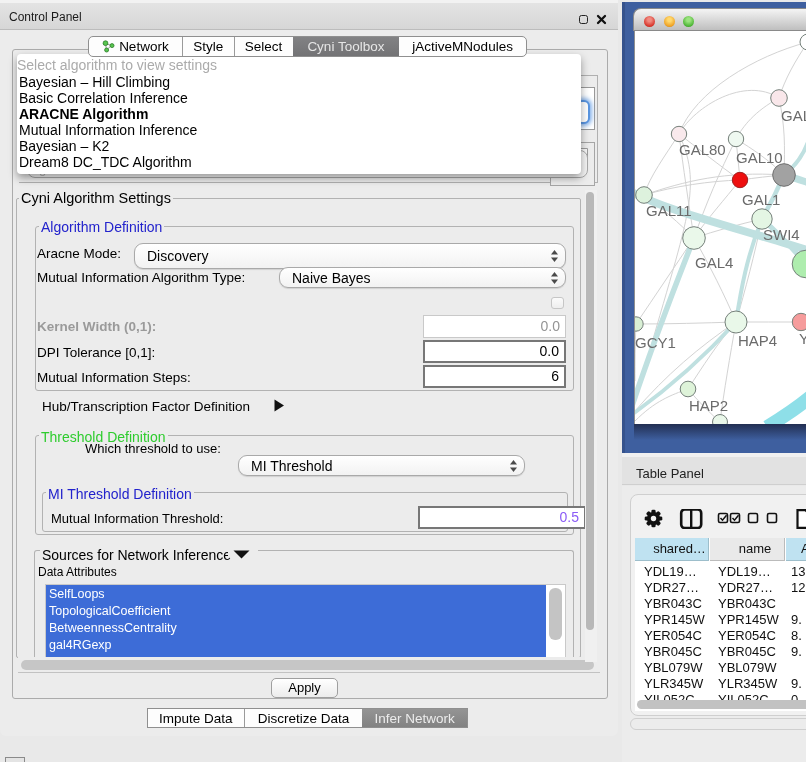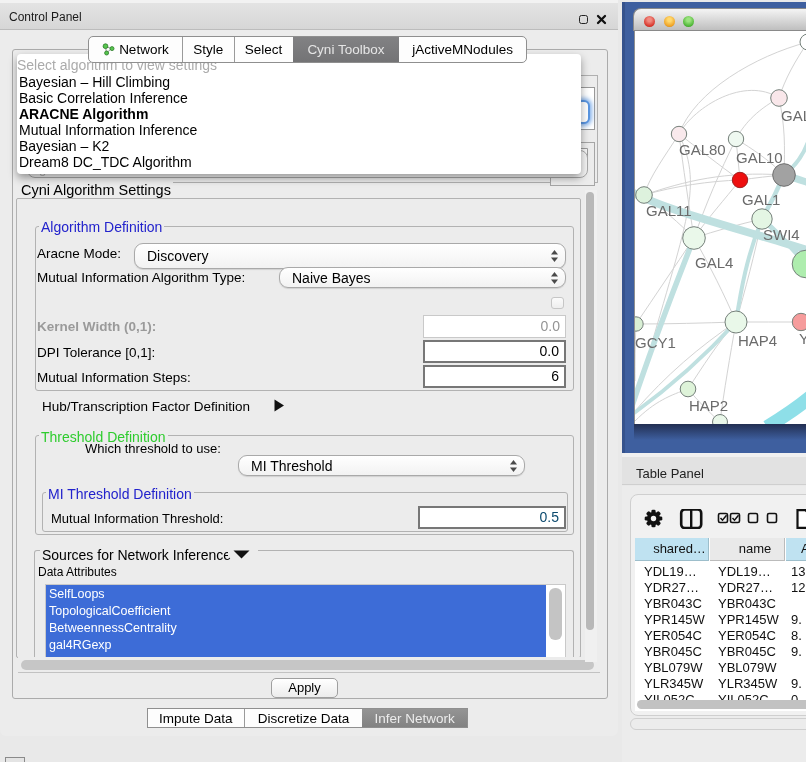--- a/index.html
+++ b/index.html
@@ -39,39 +39,39 @@
   <div class="abs" style="left:575px;top:75px;width:23px;height:108px;border-top:1px solid #b0b0b0;border-right:1px solid #b0b0b0;border-bottom:1px solid #b0b0b0;"></div>
   <div class="abs" style="left:19px;top:182px;width:579px;height:1px;background:#b0b0b0;"></div>
   <div class="abs" style="left:556px;top:87px;width:39px;height:43px;border:1px solid #999;background:#fff;"></div>
   <div class="abs" style="left:576px;top:100px;width:14px;height:24px;background:#fff;border:2px solid #5a95e0;border-radius:6px;box-shadow:0 0 4px 2px rgba(105,160,230,0.8);"></div>
   <div class="abs" style="left:550px;top:142px;width:45px;height:44px;border:1px solid #a5a5a5;background:#ececec;"></div>
   <div class="abs" style="left:556px;top:148px;width:32px;height:27px;border:1px solid #9c9c9c;border-radius:0 0 7px 0;background:#f7f7f7;"></div>
 
   <div class="abs" style="left:27px;top:150px;width:561px;height:28px;background:#f5f5f5;border:1px solid #a8a8a8;border-radius:8px;"></div>
   <div class="abs" style="left:39px;top:161px;font-size:13px;color:#b4b4b4;">galFiltered.sif default node</div>
 
-  <div class="seg" style="left:88px;top:36px;width:439px;height:27px;">
+  <div class="seg" style="left:88px;top:36px;width:439px;height:21px;">
     <div style="width:93px;">
       <svg width="13" height="13" viewBox="0 0 13 13" style="margin-right:4px;">
         <path d="M3.5 3.5 L9.5 5.5 M3.5 3.5 L4.5 10 M9.5 5.5 L4.5 10" stroke="#9a9a9a" stroke-width="1"></path>
         <circle cx="3.5" cy="3.2" r="2.4" fill="#57c54f" stroke="#2c7c28" stroke-width="0.8"></circle>
         <circle cx="10" cy="5.6" r="2" fill="#57c54f" stroke="#2c7c28" stroke-width="0.8"></circle>
         <circle cx="4.6" cy="10" r="2" fill="#57c54f" stroke="#2c7c28" stroke-width="0.8"></circle>
       </svg>
       Network</div>
     <div class="sep"></div>
     <div style="width:51px;">Style</div>
     <div class="sep"></div>
     <div style="width:58px;">Select</div>
     <div class="dark" style="width:107px;">Cyni Toolbox</div>
     <div style="width:127px;">jActiveMNodules</div>
   </div>
 
   <div class="groupbox" style="left:16px;top:198px;width:565px;height:460px;border-radius:2px;"></div>
-  <div class="gtitle" style="left:19px;top:182px;color:#000;font-size:14.5px;">Cyni Algorithm Settings</div>
+  <div class="gtitle" style="left:19px;top:190px;color:#000;font-size:14.5px;">Cyni Algorithm Settings</div>
 
   <div class="groupbox" style="left:35px;top:226px;width:539px;height:165px;"></div>
   <div class="gtitle" style="left:39px;top:219px;color:#2222cc;">Algorithm Definition</div>
 
   <div class="lbl bold" style="left:37px;top:246px;">Aracne Mode:</div>
   <div class="combo" style="left:134px;top:243px;width:432px;height:26px;">
     <span class="ct">Discovery</span>
     <svg class="arrows" viewBox="0 0 9 13">
         <path d="M4.5 0.5 L8 5 L1 5 Z" fill="#4a4a4a"></path>
         <path d="M4.5 12.5 L8 8 L1 8 Z" fill="#4a4a4a"></path>
@@ -112,21 +112,21 @@
     <svg class="arrows" viewBox="0 0 9 13">
         <path d="M4.5 0.5 L8 5 L1 5 Z" fill="#4a4a4a"></path>
         <path d="M4.5 12.5 L8 8 L1 8 Z" fill="#4a4a4a"></path>
       </svg>
   </div>
 
   <div class="groupbox" style="left:42px;top:492px;width:526px;height:40px;"></div>
   <div class="gtitle" style="left:46px;top:486px;color:#2222cc;">MI Threshold Definition</div>
 
   <div class="lbl bold" style="left:51px;top:511px;font-size:13px;">Mutual Information Threshold:</div>
-  <div class="tfield" style="left:418px;top:506px;width:148px;height:23px;border:2px solid #777;color:#0c4a6e;line-height:19px;padding-right:5px;">0.5</div>
+  <div class="tfield" style="left:418px;top:506px;width:168px;height:23px;border:2px solid #777;color:#8b5cf6;line-height:19px;padding-right:5px;">0.5</div>
 
   <div class="abs" style="left:34px;top:550px;width:540px;height:108px;border:1px solid #b2b2b2;border-bottom:none;border-radius:3px 3px 0 0;"></div>
   <div class="gtitle" style="left:40px;top:547px;color:#000;">Sources for Network Inference</div>
   <div class="abs" style="left:228px;top:548px;width:30px;height:9px;background:#ececec;"></div>
   <svg class="abs" style="left:233px;top:550px;" width="17" height="9" viewBox="0 0 17 9">
       <path d="M0.5 0.5 L16.5 0.5 L8.5 8.5 Z" fill="#111"></path>
     </svg>
 
   <div class="lbl bold" style="left:38px;top:565px;font-size:12px;">Data Attributes</div>
 

